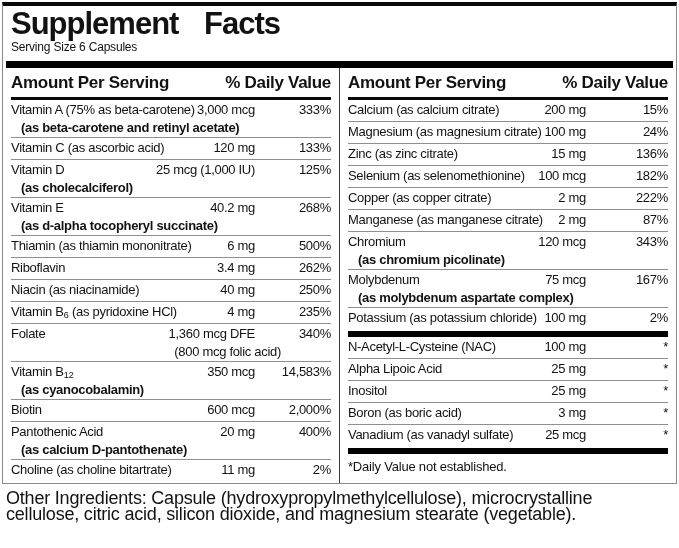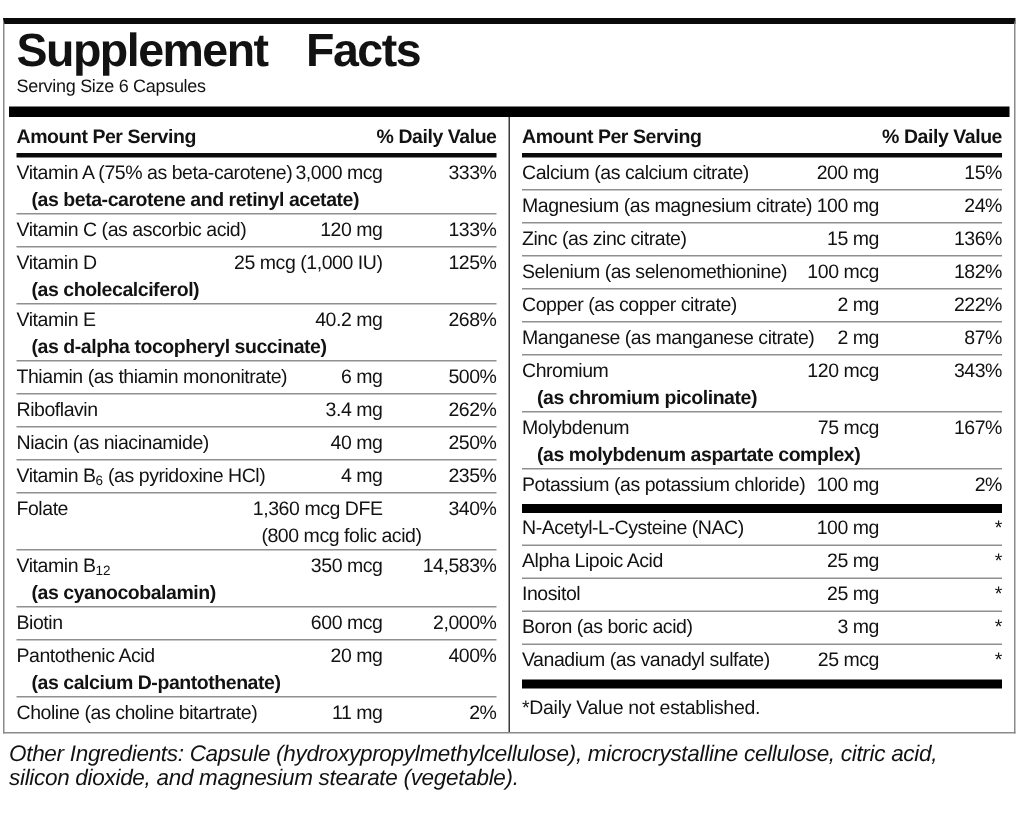--- a/index.html
+++ b/index.html
@@ -1,40 +1,40 @@
 <!DOCTYPE html>
 <html><head>
 <meta charset="utf-8">
 <style>
   html,body { margin:0; padding:0; }
   body {
     width:679px; height:548px; background:#ffffff; color:#121212;
     font-family:"Liberation Sans","DejaVu Sans",sans-serif;
     -webkit-font-smoothing:antialiased; overflow:hidden;
   }
-  .page { padding:12px 2px 0 2px; }
+  .page { padding:2px 2px 0 2px; }
 
   .facts-box { border:1px solid #8a8a8a; border-top:4px solid #0a0a0a; background:#fff; }
 
   .facts-head { padding:1px 8px 2px 8px; }
   .title {
     font-size:31px; font-weight:800; letter-spacing:-1px; word-spacing:18px;
     line-height:33px; white-space:nowrap;
   }
   .serving { font-size:12px; line-height:15.5px; letter-spacing:-0.2px; }
 
   .thick-bar { height:7px; background:#000; margin:3px 3px 0 3px; }
 
   .cols { display:flex; align-items:stretch; }
   .col { flex:1 1 50%; min-width:0; padding:0 8px 2px 8px; }
   .col-left { border-right:1.5px solid #3a3a3a; }
 
   .col-head {
     display:flex; justify-content:space-between; align-items:center;
-    font-weight:bold; font-size:13px; letter-spacing:-0.3px;
+    font-weight:bold; font-size:17px; letter-spacing:-0.3px;
     padding:5px 0 4px 0; border-bottom:3px solid #0a0a0a; white-space:nowrap;
   }
 
   .nrow { padding:2px 0 2px 0; border-bottom:1px solid #8f8f8f;
           font-size:13px; letter-spacing:-0.3px; line-height:15px; }
   .nrow-main { display:flex; align-items:baseline;gap:26px; }
   .nname { flex:1 1 auto; min-width:0; white-space:nowrap; }
   .namount { flex:0 0 auto; text-align:right; white-space:nowrap; }
   .ndv { flex:0 0 auto; text-align:right; white-space:nowrap; }
   .col-left .namount { width:112px; }
@@ -45,21 +45,21 @@
   .nsub-amount { text-align:right; padding:1px 50px 0 0; white-space:nowrap; }
   .nsubscript { font-size:9px; position:relative; top:2px; letter-spacing:0; }
 
   .col-left .rows .nrow:last-child { border-bottom:none; }
   .col-right .rows .nrow:last-child { border-bottom:none; }
 
   .divider-bar { height:6px; background:#000; margin:2px 0 0 0; }
   .footnote { font-size:13px; letter-spacing:-0.2px; padding:5px 0 2px 0; }
 
   .bottom { padding:6px 4px 0 4px; }
-  .other-ing { font-size:15px; line-height:16px; letter-spacing:-0.2px; max-width:660px;font-style:italic; }
+  .other-ing { font-size:18px; line-height:16px; letter-spacing:-0.2px; max-width:660px; }
 </style>
 </head>
 <body>
 
 <div class="page">
 
   <div class="facts-box">
 
     <div class="facts-head">
       <div class="title">Supplement Facts</div>

